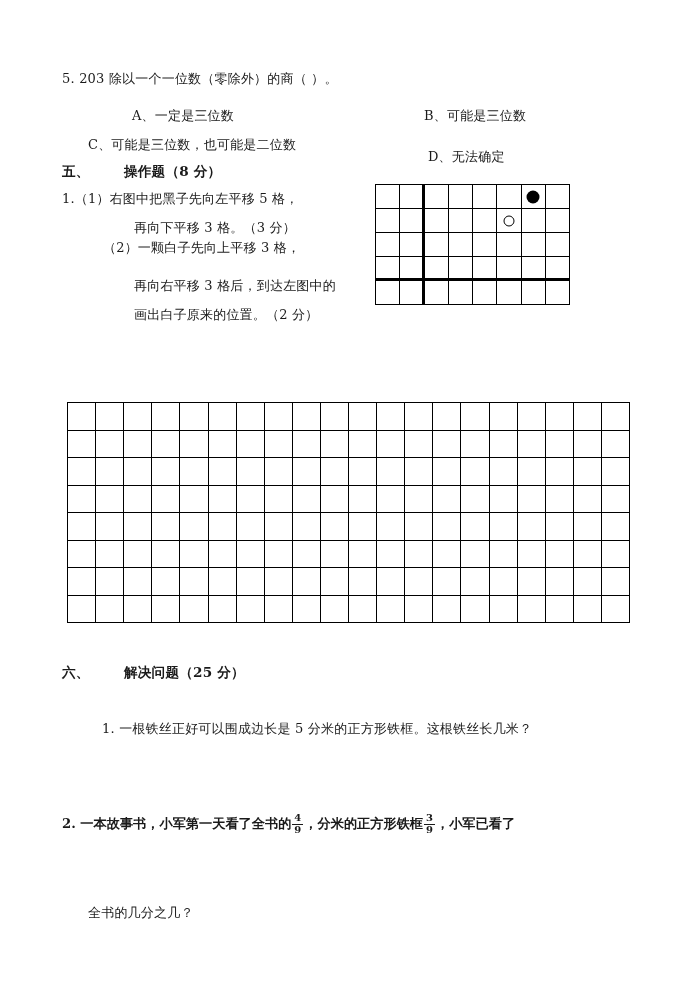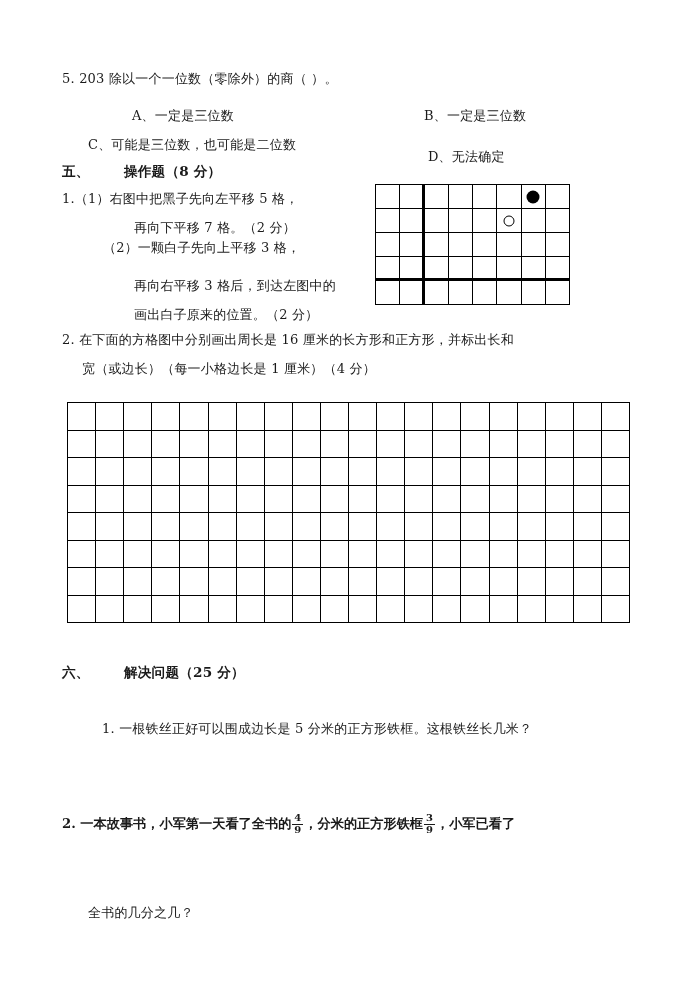--- a/index.html
+++ b/index.html
@@ -119,32 +119,32 @@
 </style>
 </head>
 <body>
 
 <div class="page">
 
   <div class="txt" style="left:62px; top:72px;">5. 203 除以一个一位数（零除外）的商（          ）。</div>
 
   <div class="txt" style="left:88px; top:109px;margin-left:44px;">A、一定是三位数</div>
 
-  <div class="txt" style="left:424px; top:109px;">B、一定是三位数</div>
+  <div class="txt" style="left:424px; top:109px;">B、可能是三位数</div>
 
   <div class="txt" style="left:88px; top:138px;">C、可能是三位数，也可能是二位数</div>
 
   <div class="txt" style="left:428px; top:150px;">D、无法确定</div>
 
   <div class="txt bold" style="left:62px; top:165px;">五、</div>
   <div class="txt bold" style="left:124px; top:165px;">操作题（8 分）</div>
 
   <div class="txt" style="left:62px; top:192px;">1.（1）右图中把黑子先向左平移 5 格，</div>
 
-  <div class="txt" style="left:134px; top:221px;">再向下平移 7 格。（2 分）</div>
+  <div class="txt" style="left:134px; top:221px;">再向下平移 3 格。（3 分）</div>
 
   <div class="txt" style="left:103px; top:241px;">（2）一颗白子先向上平移 3 格，</div>
 
   <div class="txt" style="left:134px; top:279px; overflow:hidden; max-width:244px;">再向右平移 3 格后，到达左图中的</div>
 
   <div class="txt" style="left:134px; top:308px;">画出白子原来的位置。（2 分）</div>
 
   <div id="stone-grid">
       <div class="cell"></div>
       <div class="cell thick-right"></div>
@@ -185,23 +185,21 @@
       <div class="cell"></div>
       <div class="cell thick-right"></div>
       <div class="cell"></div>
       <div class="cell"></div>
       <div class="cell"></div>
       <div class="cell"></div>
       <div class="cell"></div>
       <div class="cell"></div>
     </div>
 
-  <div class="txt" style="left:62px; top:333px;">2. 在下面的方格图中分别画出周长是 16 厘米的长方形和正方形，并标出长和</div>
-
-  <div class="txt" style="left:82px; top:362px;">宽（或边长）（每一小格边长是 1 厘米）（4 分）</div>
+
 
   <div id="work-grid">
       <div class="cell"></div>
       <div class="cell"></div>
       <div class="cell"></div>
       <div class="cell"></div>
       <div class="cell"></div>
       <div class="cell"></div>
       <div class="cell"></div>
       <div class="cell"></div>

